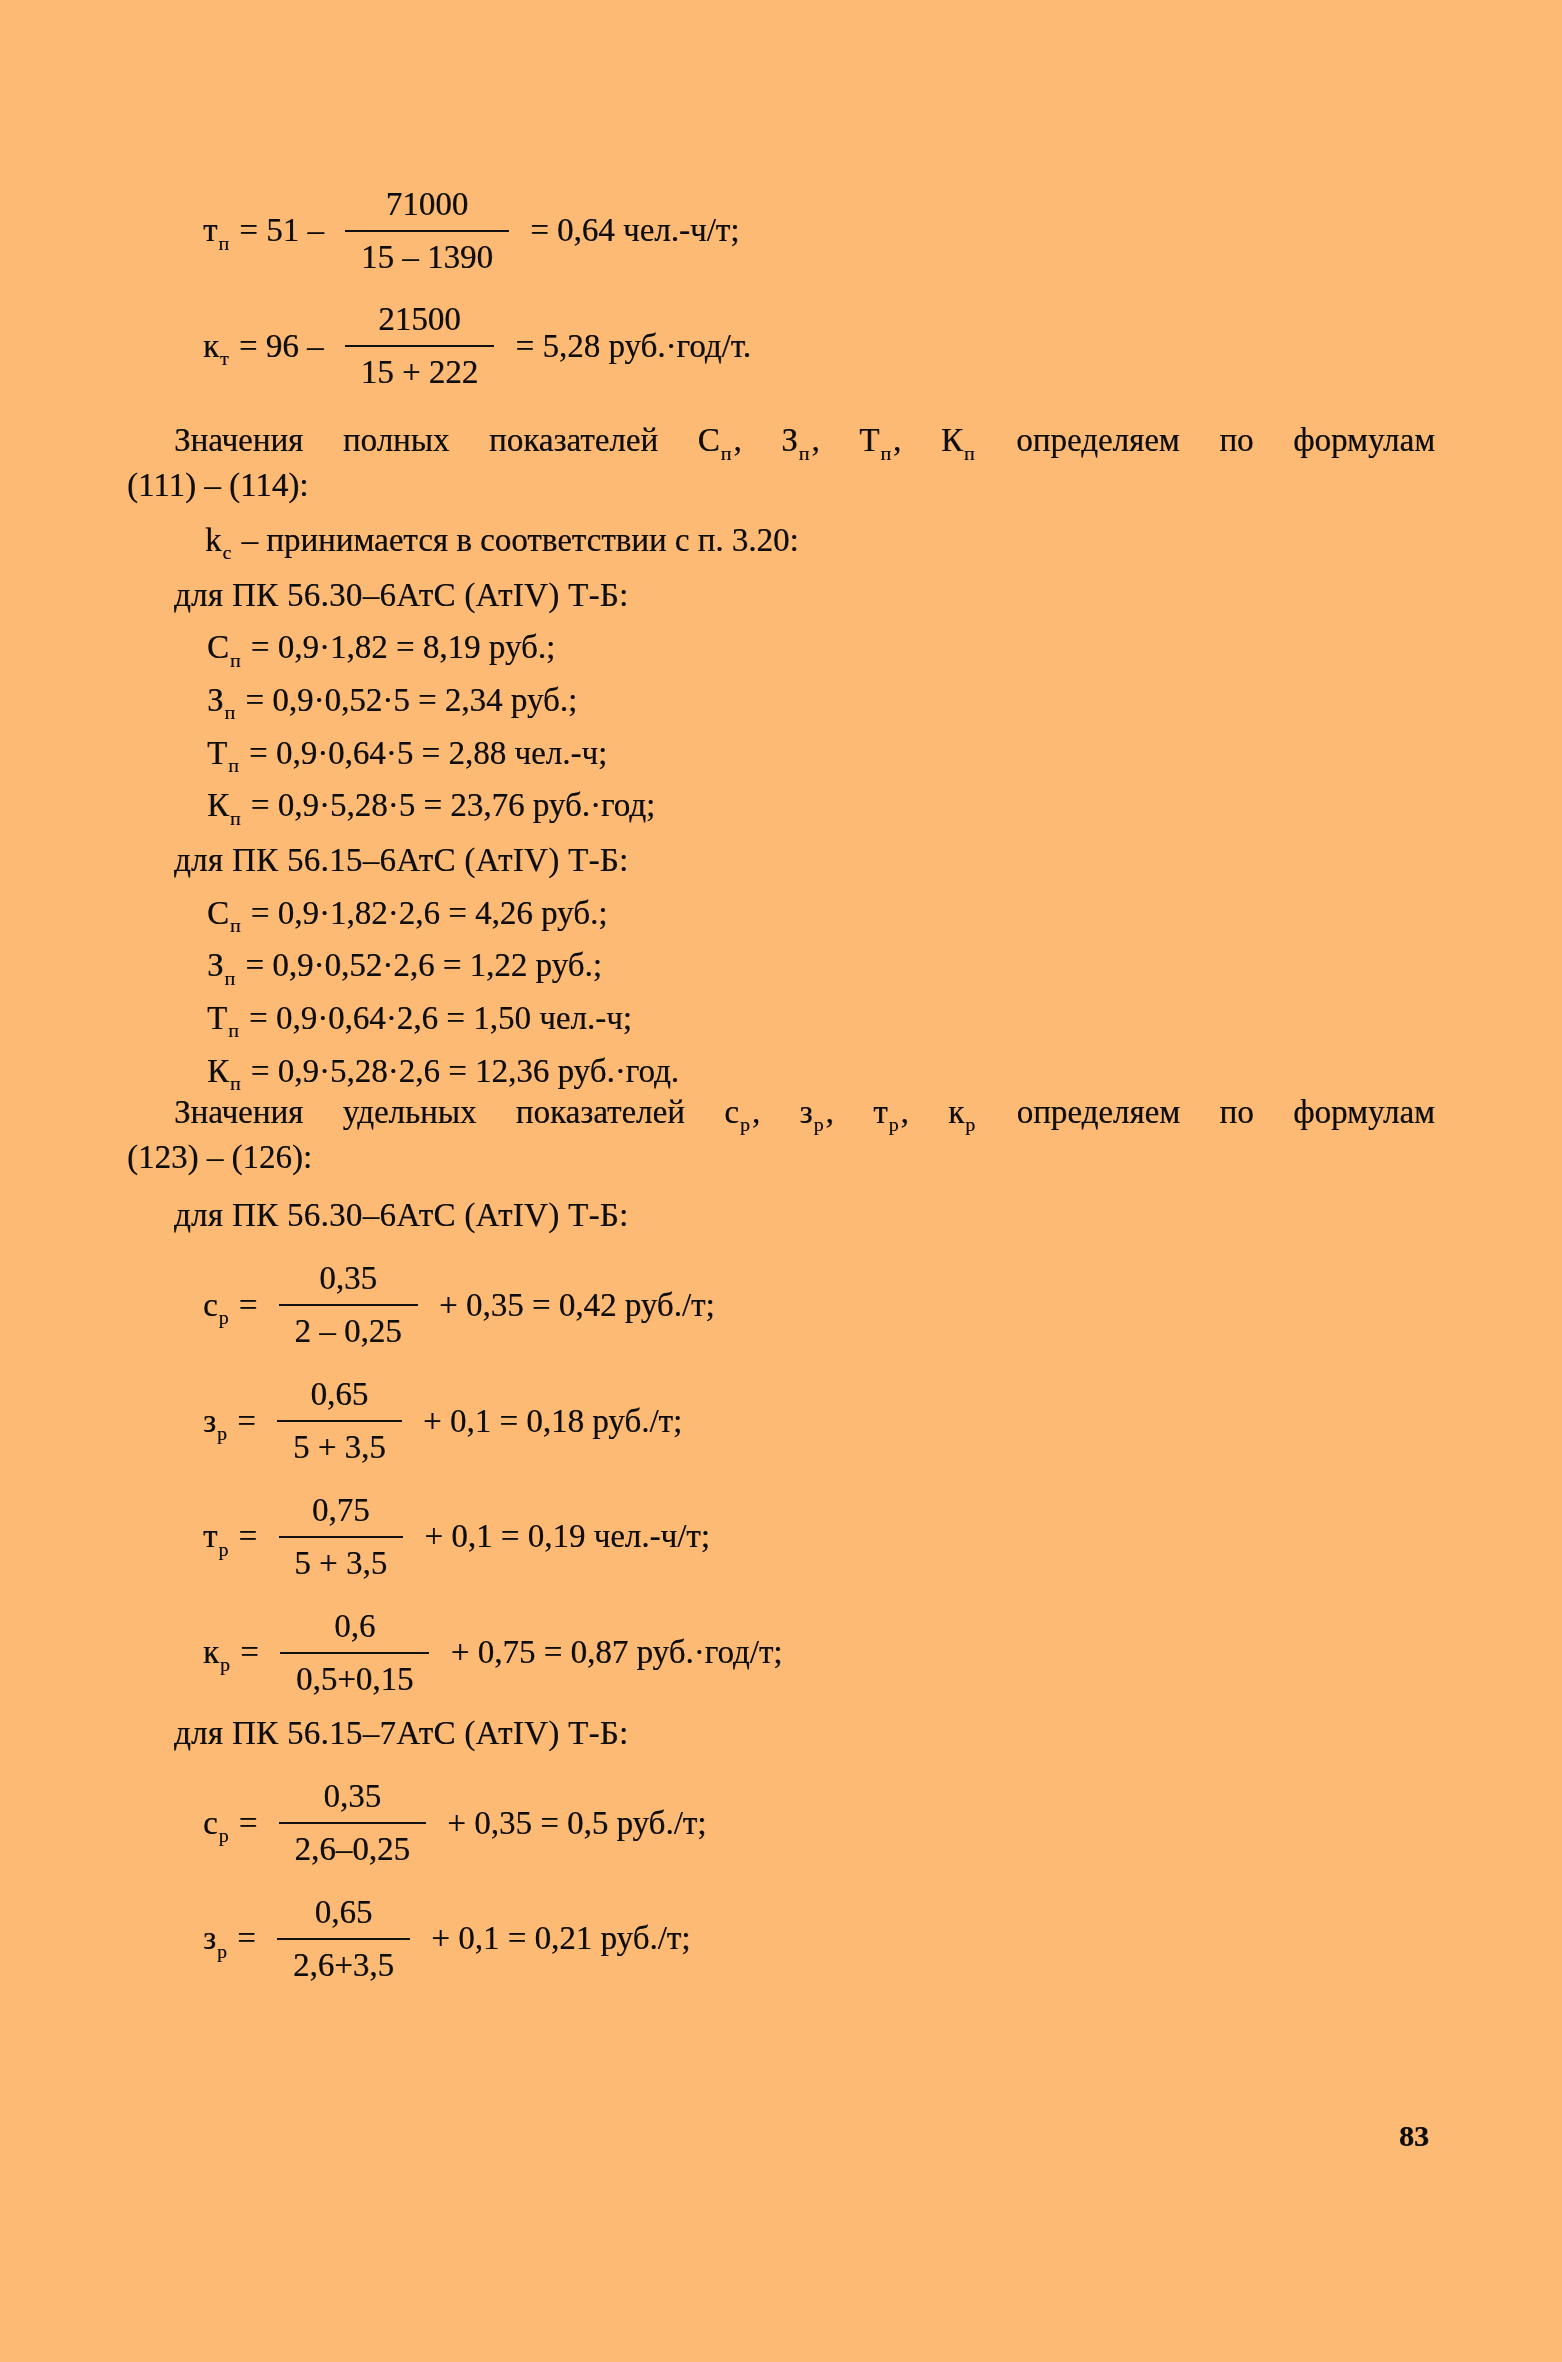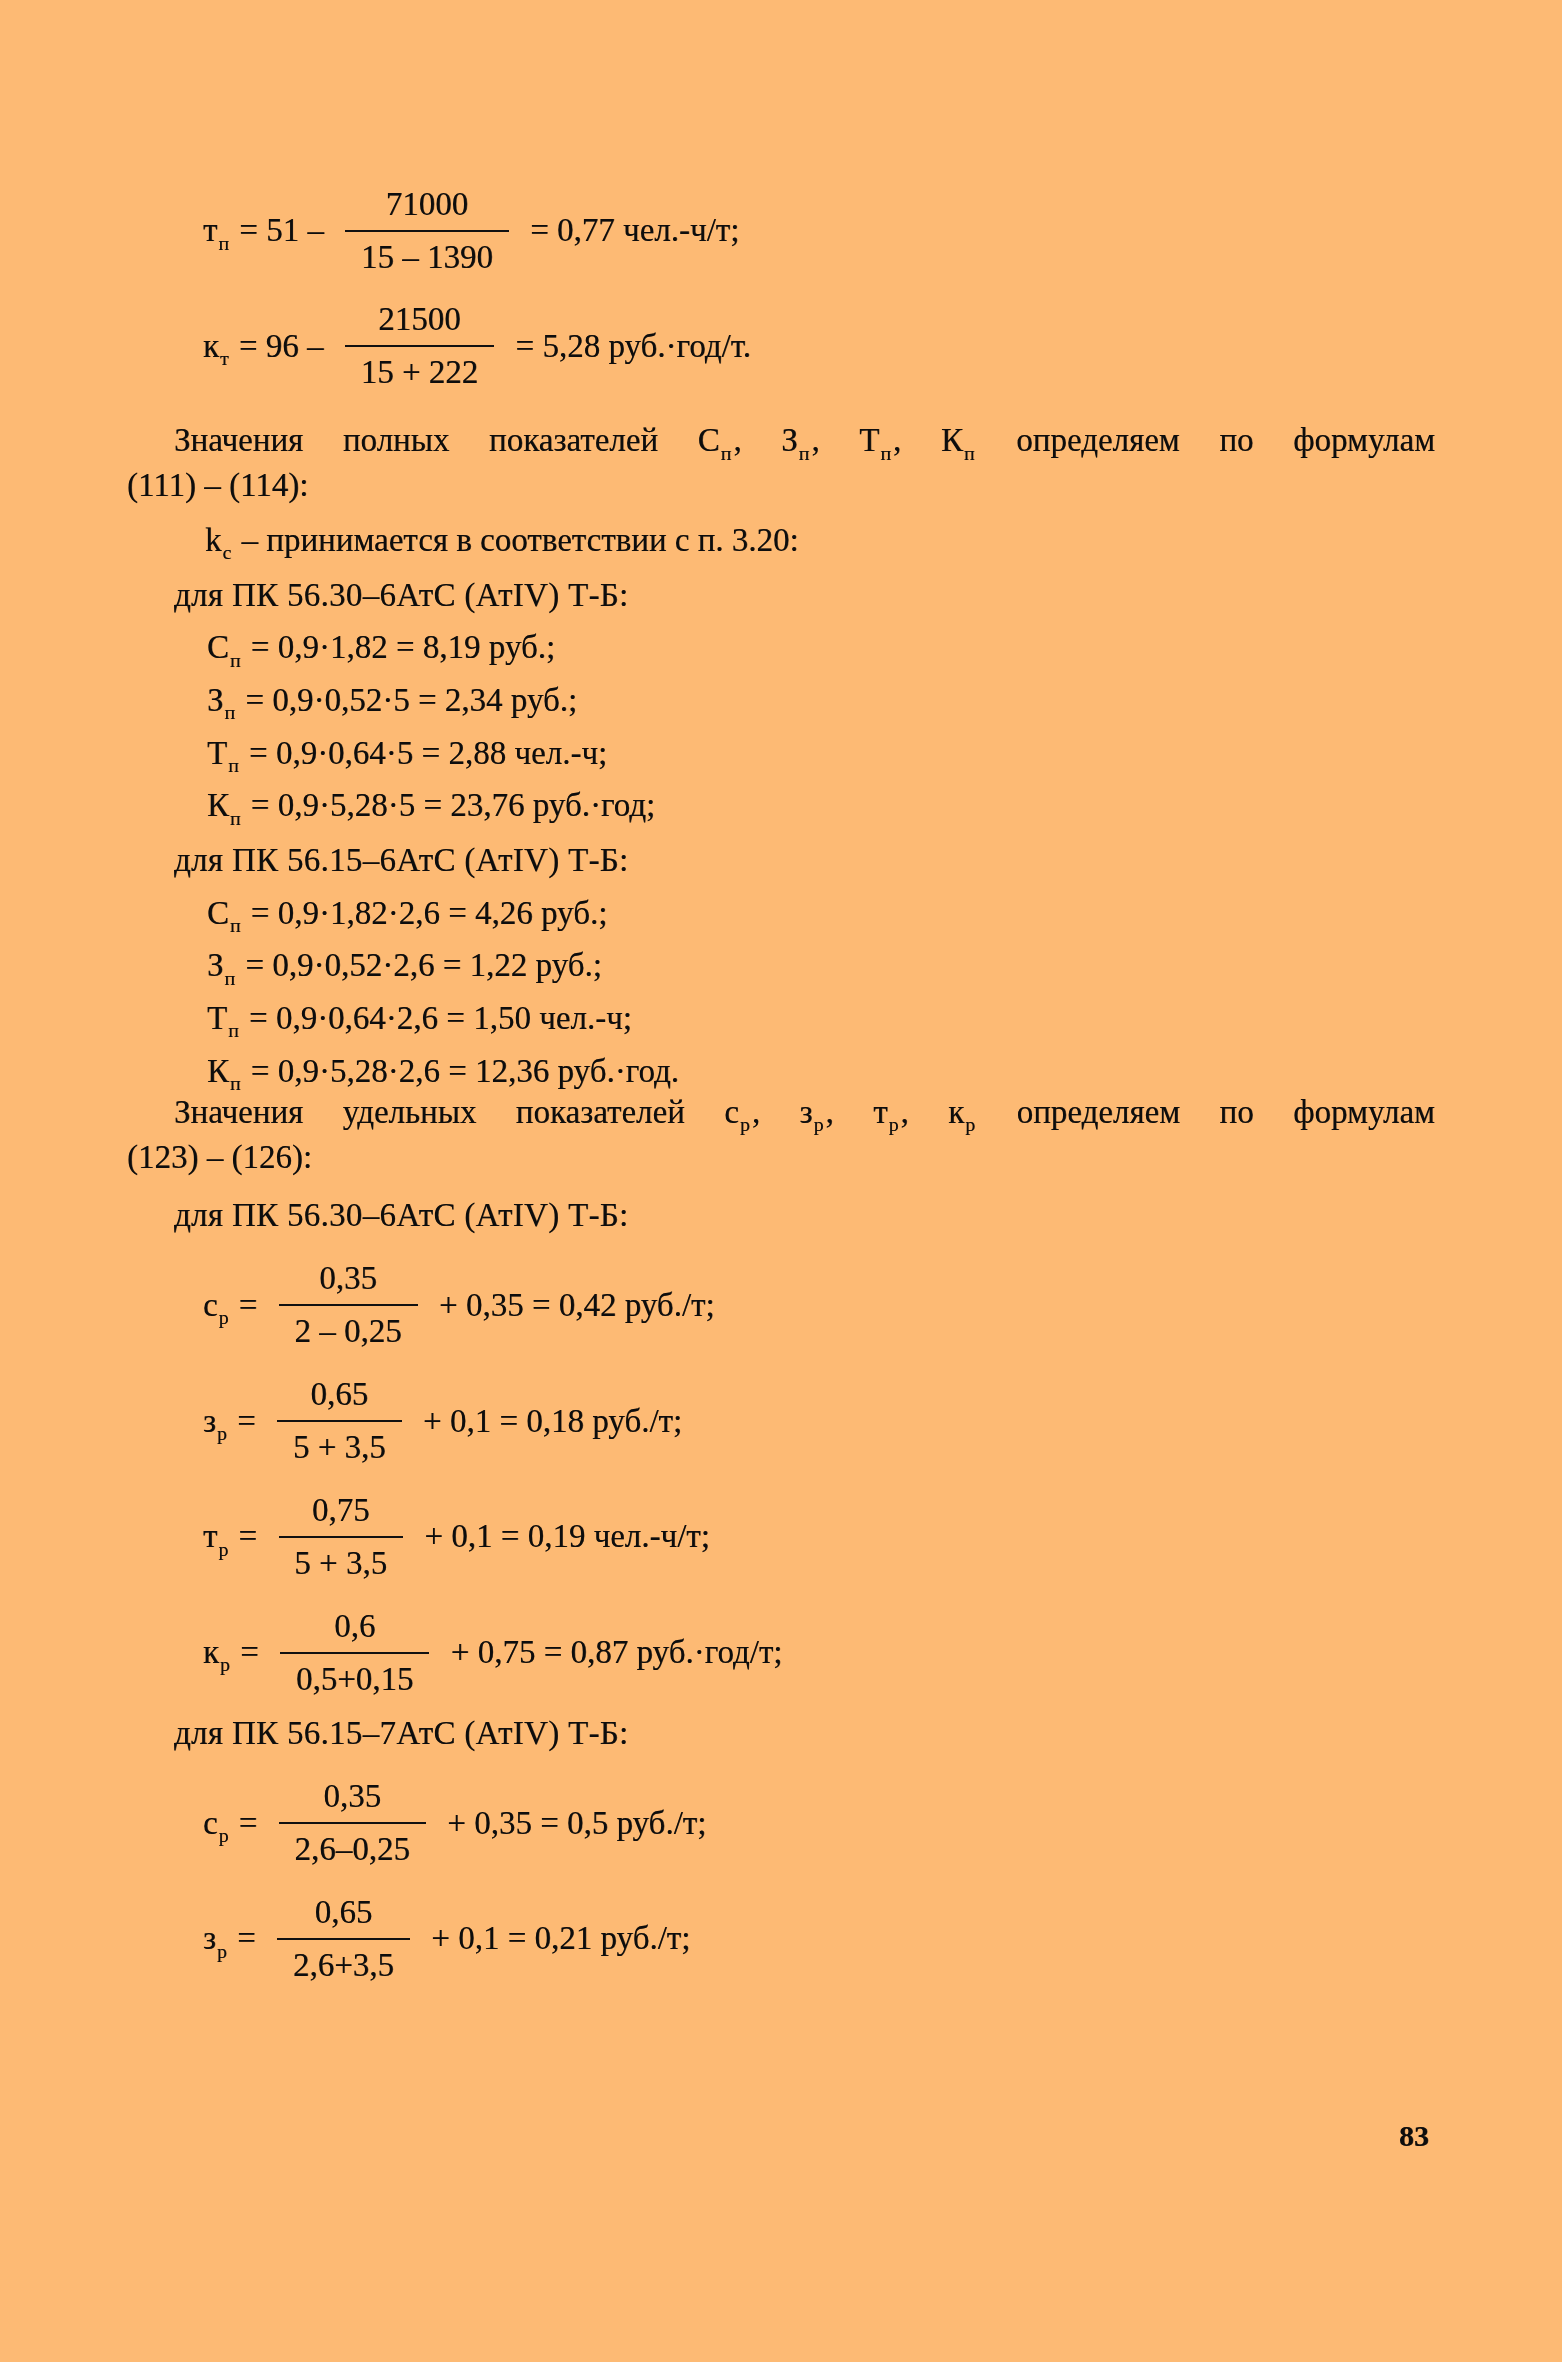--- a/index.html
+++ b/index.html
@@ -56,21 +56,21 @@
 
 <div class="page">
   <div class="content">
 
     <div class="formula f-top1">
       <span class="lhs"><span>т</span><sub>п</sub>&nbsp;<span>= 51 –</span></span>
       <span class="frac">
         <span class="num">71000</span>
         <span class="den">15 – 1390</span>
       </span>
-      <span class="res">= 0,77 чел.-ч/т;</span>
+      <span class="res">= 0,64 чел.-ч/т;</span>
     </div>
 
     <div class="formula f-top2">
       <span class="lhs"><span>к</span><sub>т</sub>&nbsp;<span>= 96 –</span></span>
       <span class="frac">
         <span class="num">21500</span>
         <span class="den">15 + 222</span>
       </span>
       <span class="res">= 5,28 руб.·год/т.</span>
     </div>

